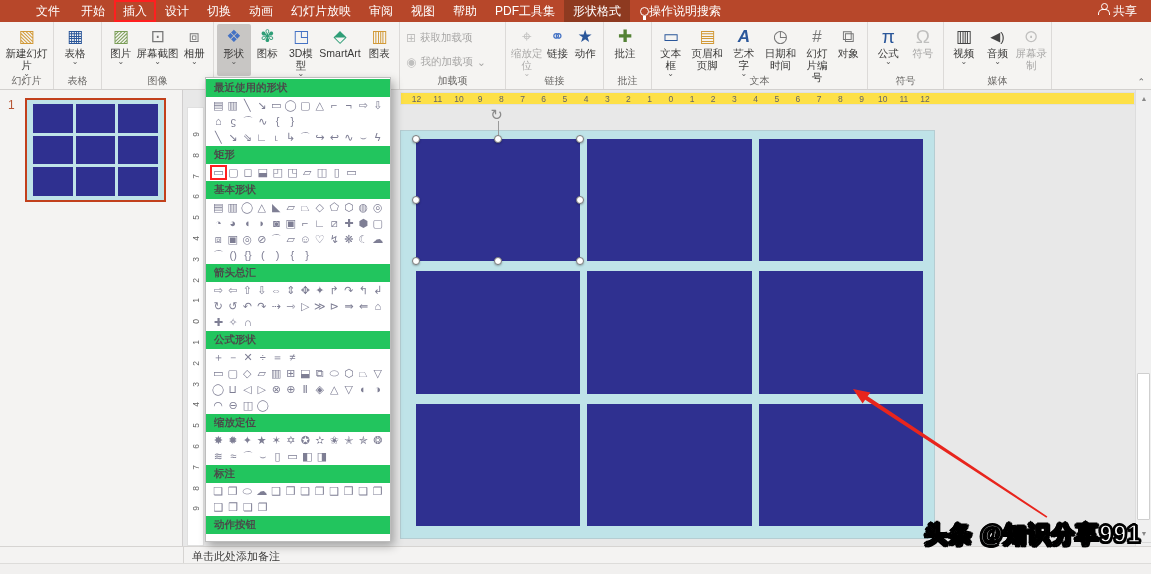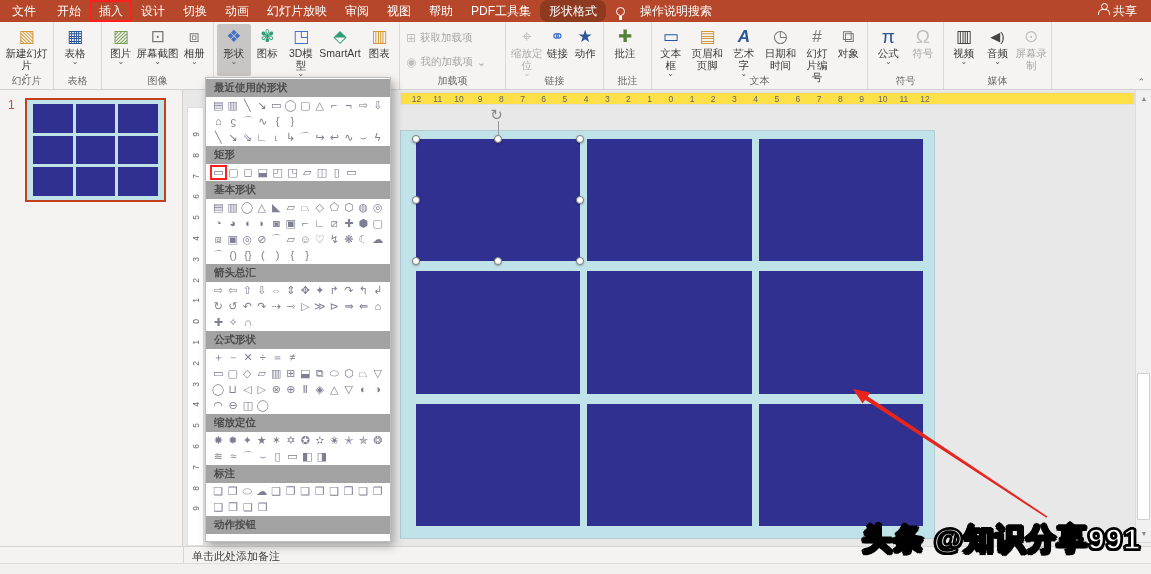--- a/index.html
+++ b/index.html
@@ -3,24 +3,24 @@
 <meta charset="utf-8">
 <style>
   * { margin:0; padding:0; box-sizing:border-box; }
   html,body { width:1151px; height:574px; overflow:hidden; }
   body { font-family:"Liberation Sans","DejaVu Sans",sans-serif; background:#e8e8e8; position:relative; }
   .app { position:absolute; inset:0; width:1151px; height:574px; background:#e8e8e8; }
 
   
   .titlebar { position:absolute; left:0; top:0; width:1151px; height:22px; background:#b7472a; display:flex; align-items:center; color:#fff; font-size:12px; }
   .tab { padding:0 9px; height:22px; line-height:22px; cursor:pointer; white-space:nowrap; }
-  .tab.file { padding:0 12px; }
+  .tab.file { padding:0 12px;margin-left:24px; }
   .tab.annotated { outline:2px solid #ff1f1f; outline-offset:-2px; }
-  .tab.active-ctx { background:#8e3a20;border-radius:8px; }
-  .tellme { display:flex; align-items:center; gap:15px; padding:0 10px;font-family:Liberation Mono, monospace; }
+  .tab.active-ctx { background:#8e3a20; }
+  .tellme { display:flex; align-items:center; gap:0; padding:0 10px;font-family:Liberation Mono, monospace; }
   .bulb { width:9px; height:9px; border:1.5px solid #fff; border-radius:50%; position:relative; display:inline-block; }
   .bulb:after { content:''; position:absolute; left:2.2px; top:8.5px; width:2.6px; height:3.5px; background:#fff; }
   .share { margin-left:auto; display:flex; align-items:flex-start; gap:5px; padding:0 14px; }
   .person { width:10px; height:10px; position:relative; display:inline-block; }
   .person:before { content:''; position:absolute; left:2.5px; top:0; width:5px; height:5px; border:1.2px solid #fff; border-radius:50%; }
   .person:after { content:''; position:absolute; left:0; top:6px; width:10px; height:5px; border:1.2px solid #fff; border-bottom:none; border-radius:5px 5px 0 0; }
 
   
   .ribbon { position:absolute; left:0; top:22px; width:1151px; height:68px; background:#f5f4f2; border-bottom:1px solid #d2d0ce; display:flex; }
   .rgroup { position:relative; border-right:1px solid #dcdad8; padding:2px 3px 14px 3px; display:flex; align-items:flex-start; }
@@ -61,40 +61,40 @@
   .cell.selected { position:relative; }
   .hd { position:absolute; width:8px; height:8px; background:#fff; border:1px solid #7a7a7a; border-radius:50%; box-shadow:0 1px 2px rgba(0,0,0,.25); z-index:6; }
   .hd.tl{left:-4px;top:-4px}.hd.tm{left:calc(50% - 4px);top:-4px}.hd.tr{right:-4px;top:-4px}
   .hd.ml{left:-4px;top:calc(50% - 4px)}.hd.mr{right:-4px;top:calc(50% - 4px)}
   .hd.bl{left:-4px;bottom:-4px}.hd.bm{left:calc(50% - 4px);bottom:-4px}.hd.br{right:-4px;bottom:-4px}
   .rot-stem { position:absolute; left:calc(50% - .5px); top:-18px; width:1px; height:15px; background:#9a9a9a; z-index:5; }
   .rot-icon { position:absolute; left:calc(50% - 8px); top:-33px; font-size:15px; color:#8a8a8a; z-index:5; }
 
   
   .dropdown { position:absolute; left:205px; top:77px; width:186px; background:#fff; border:1px solid #bdbdbd; box-shadow:3px 4px 9px rgba(0,0,0,.3); z-index:20; padding-bottom:4px; }
-  .sec-title { background:#a3a3a3; font-size:10.5px; font-weight:bold; color:#4a4a4a; padding:2px 8px; margin-top:1px; }
+  .sec-title { background:#22c55e; font-size:10.5px; font-weight:bold; color:#4a4a4a; padding:2px 8px; margin-top:1px; }
   .shape-row { display:flex; padding:2px 5px 1px 5px; }
   .shape-row span { width:14.8px; height:13px; font-size:11px; line-height:13px; color:#7e7e94; text-align:center; cursor:pointer; }
   .shape-row.rect-row span:first-child { outline:2px solid #ff1f1f; outline-offset:-1px; }
 
   
   .scrollbar { position:absolute; left:1135px; top:90px; width:16px; height:473px; background:#f0f0f0; border-left:1px solid #ddd; }
   .sb-arrow { position:absolute; left:0; width:16px; height:14px; font-size:7px; color:#888; text-align:center; line-height:14px; cursor:pointer; }
   .sb-thumb { position:absolute; left:1px; top:283px; width:13px; height:147px; background:#fff; border:1px solid #cfcfcf; border-radius:1px; cursor:pointer; }
   .sb-dbl { position:absolute; left:0; width:16px; height:11px; font-size:7px; color:#777; text-align:center; line-height:9px; cursor:pointer; border-top:1px solid #d8d8d8; }
 
   
   .notesbar { position:absolute; left:0; top:546px; width:1151px; height:17px; background:#f4f3f2; border-top:1px solid #d6d4d2; }
   .notesbar .vdiv { position:absolute; left:183px; top:0; width:1px; height:17px; background:#d6d4d2; }
   .notes-text { position:absolute; left:192px; top:2px; font-size:11px; color:#3b3a39; }
   .statusbar { position:absolute; left:0; top:563px; width:1151px; height:11px; background:#f1f0ef; border-top:1px solid #dddcda; }
 
   
   .annot-arrow { position:absolute; left:0; top:0; z-index:40; pointer-events:none; }
-  .watermark { position:absolute; top:519px; right:10px; z-index:50; font-size:30px; font-weight:bold; color:#fff; letter-spacing:1px; white-space:nowrap; -webkit-text-stroke:1.5px #000;
+  .watermark { position:absolute; top:519px; right:10px; z-index:50; font-size:23px; font-weight:bold; color:#fff; letter-spacing:1px; white-space:nowrap; -webkit-text-stroke:1.5px #000;
     text-shadow:2px 0 0 #000,-2px 0 0 #000,0 2px 0 #000,0 -2px 0 #000,1.5px 1.5px 0 #000,-1.5px -1.5px 0 #000,1.5px -1.5px 0 #000,-1.5px 1.5px 0 #000; }
 </style>
 </head>
 <body>
 
 <div class="app">
 
   <div class="titlebar">
     <span class="tab file">文件</span>
     <span class="tab">开始</span>

